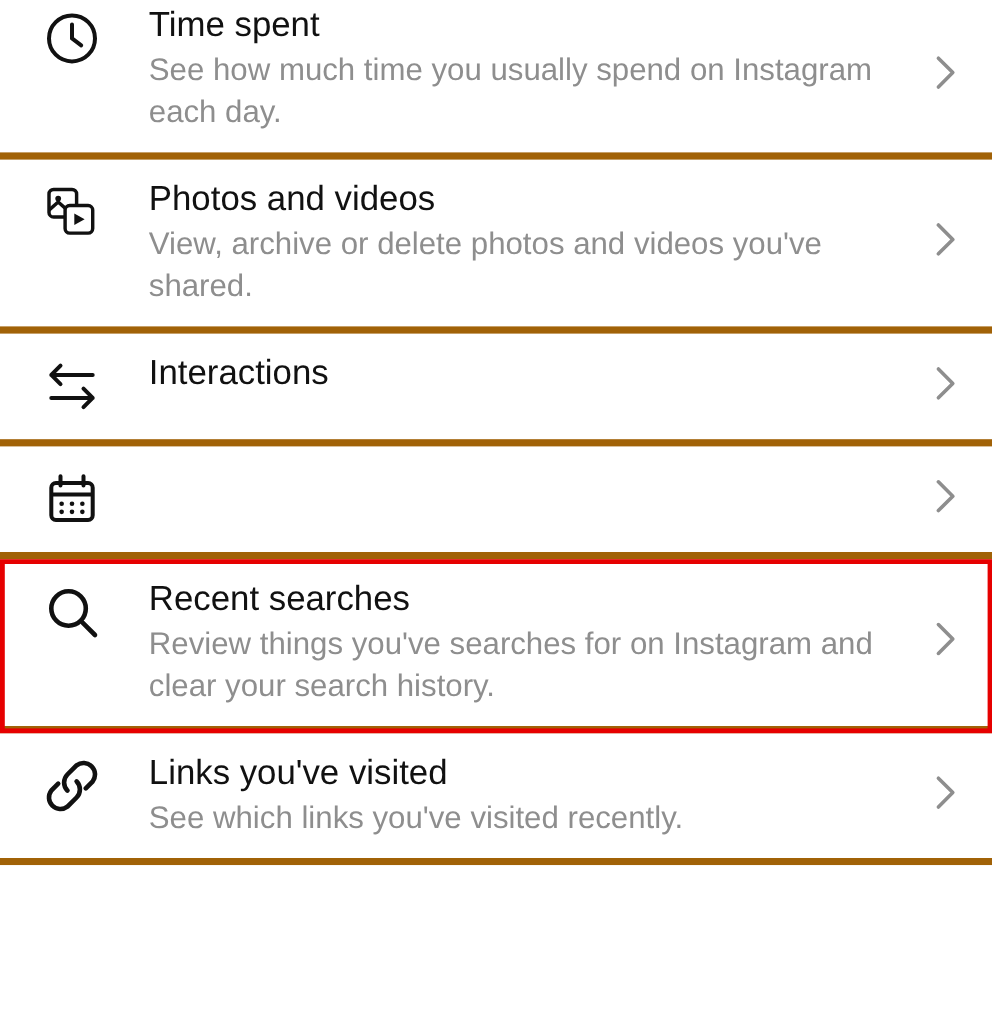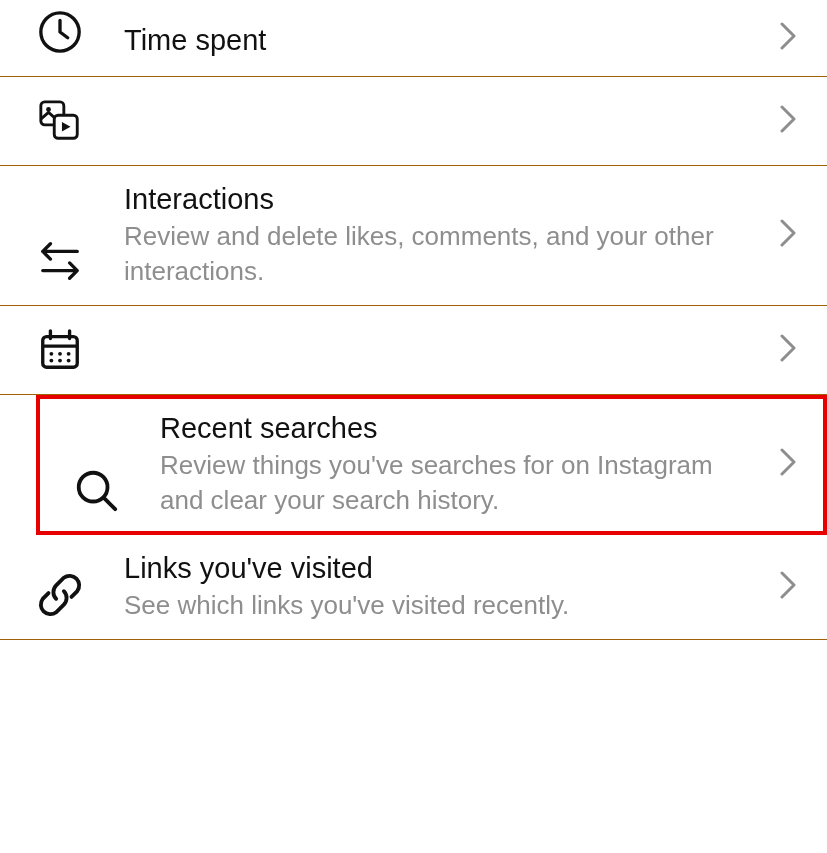--- a/index.html
+++ b/index.html
@@ -4,23 +4,23 @@
   <style>
     * { box-sizing: border-box; margin: 0; padding: 0; }
     body {
       font-family: -apple-system, BlinkMacSystemFont, "Segoe UI", Helvetica, Arial, sans-serif;
       background: #fff;
       width: 827px;
     }
     .list {}
     .item {
       display: flex;
-      align-items: flex-end;
+      align-items: flex-start;
       padding: 16px 24px 16px 24px;
-      border-bottom: 1px solid #a16207;
+      border-bottom: 6px solid #a16207;
       cursor: pointer;
       position: relative;
     }
     .item:first-child { padding-top: 4px; }
     .icon-wrap {
       flex: 0 0 56px;
       width: 56px;
       height: 56px;
       display: flex;
       align-items: center;
@@ -51,21 +51,20 @@
       position: absolute;
       right: 30px;
       top: 50%;
       transform: translateY(-50%);
       color: #8e8e8e;
     }
     .chevron svg { width: 18px; height: 28px; }
     .highlight {
       outline: 4px solid #e60000;
       outline-offset: -4px;
-      margin-left: 36px;
     }
   </style>
 </head>
 <body>
 
 <svg width="0" height="0" style="position:absolute">
   <defs>
     <g id="svg-clock-icon">
       <circle cx="24" cy="24" r="20" fill="none" stroke="#111" stroke-width="3.5"></circle>
       <path d="M24 12 L24 24 L32 30" fill="none" stroke="#111" stroke-width="3.5" stroke-linecap="round" stroke-linejoin="round"></path>
@@ -109,50 +108,54 @@
 <div class="list">
 
   <div class="item">
     <div class="icon-wrap">
       <svg viewBox="0 0 48 48">
           <use href="#svg-clock-icon"></use>
         </svg>
     </div>
     <div class="content">
       <div class="title">Time spent</div>
+      <div class="desc">See how much time you usually spend on Instagram each day.</div>
     </div>
     <div class="chevron">
       <svg viewBox="0 0 16 28">
           <use href="#svg-chevron-right"></use>
         </svg>
     </div>
   </div>
 
   <div class="item">
     <div class="icon-wrap">
       <svg viewBox="0 0 48 48">
           <use href="#svg-media-icon"></use>
         </svg>
     </div>
+    <div class="content">
+      <div class="title">Photos and videos</div>
+      <div class="desc">View, archive or delete photos and videos you've shared.</div>
+    </div>
     <div class="chevron">
       <svg viewBox="0 0 16 28">
           <use href="#svg-chevron-right"></use>
         </svg>
     </div>
   </div>
 
   <div class="item">
     <div class="icon-wrap">
       <svg viewBox="0 0 48 48">
           <use href="#svg-arrows-icon"></use>
         </svg>
     </div>
     <div class="content">
       <div class="title">Interactions</div>
-      <div class="desc">Review and delete likes, comments, and your other interactions.</div>
     </div>
     <div class="chevron">
       <svg viewBox="0 0 16 28">
           <use href="#svg-chevron-right"></use>
         </svg>
     </div>
   </div>
 
   <div class="item">
     <div class="icon-wrap">

